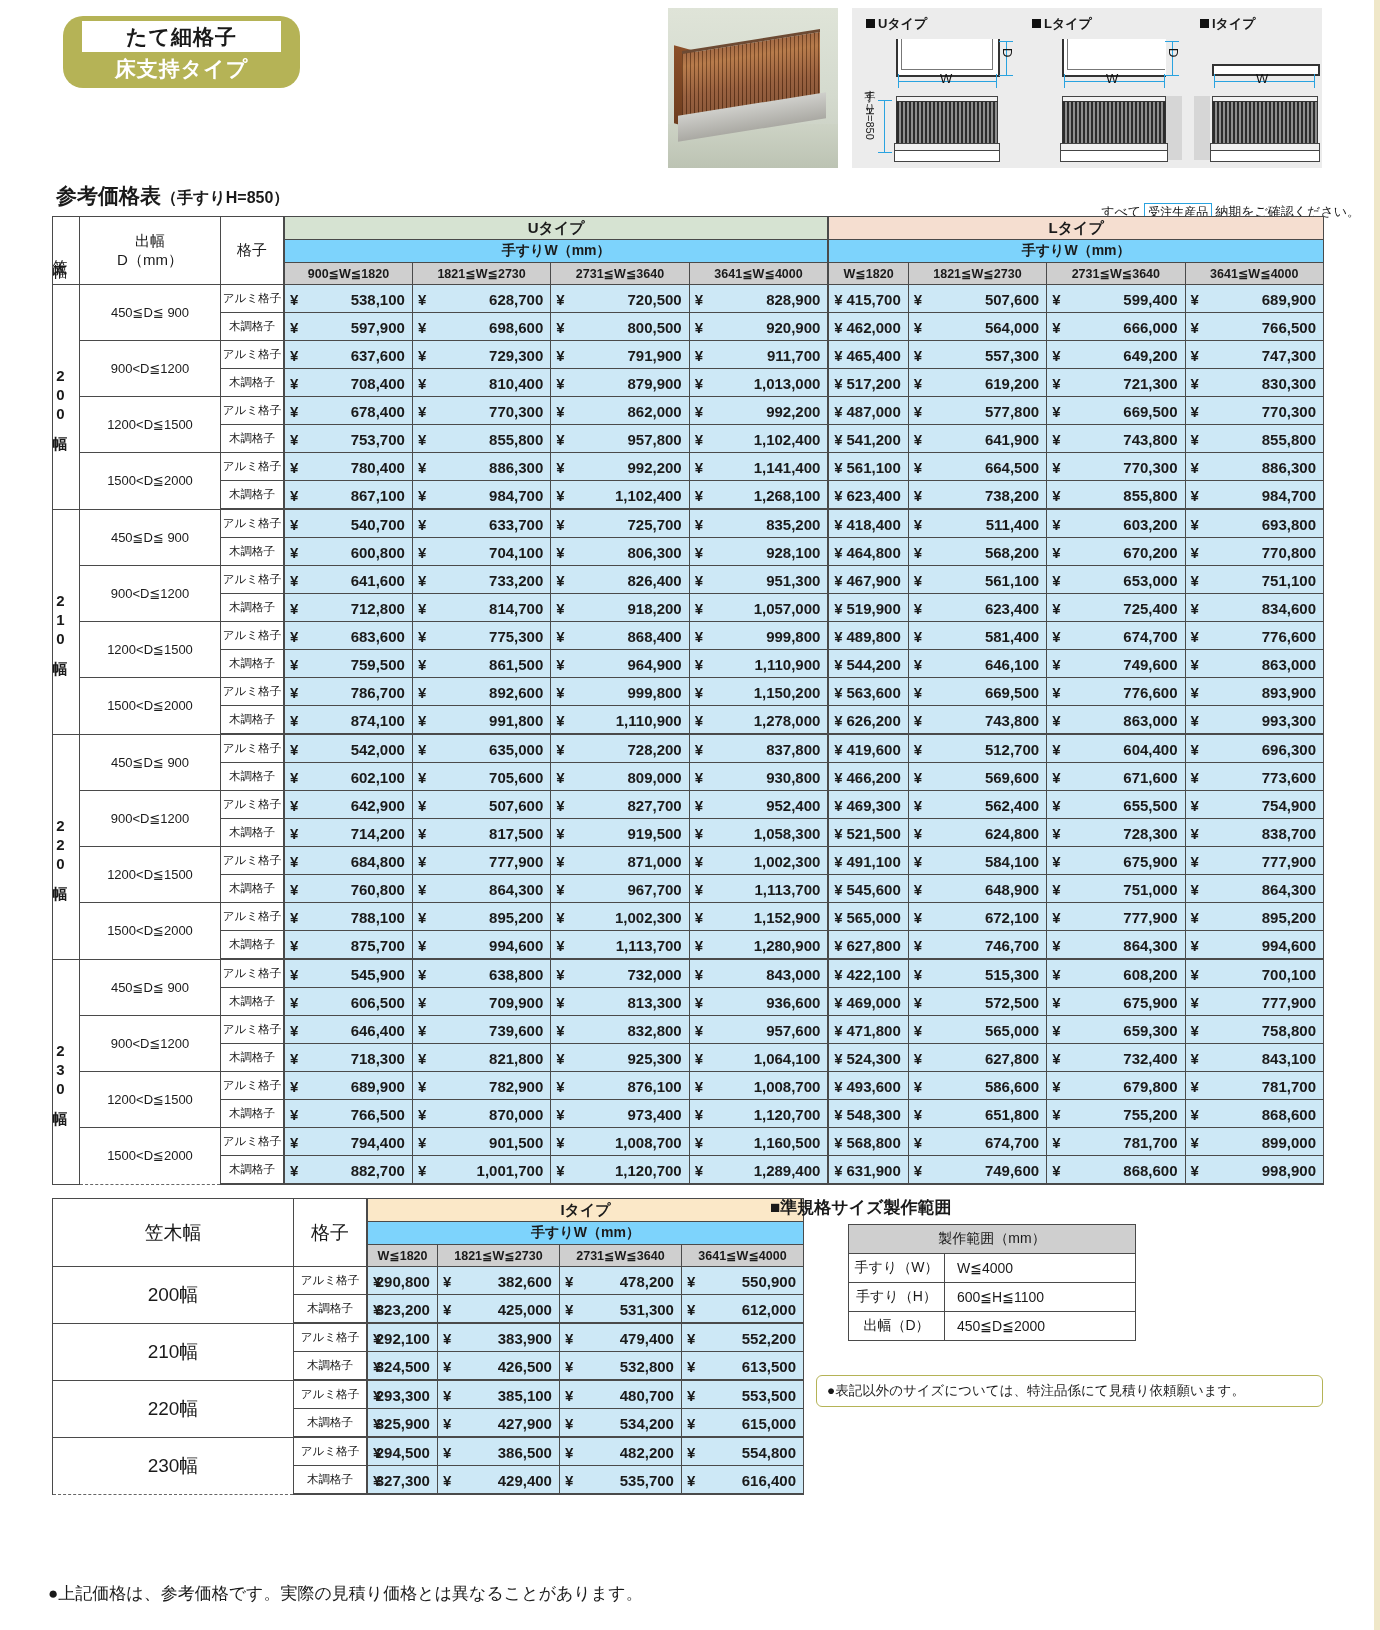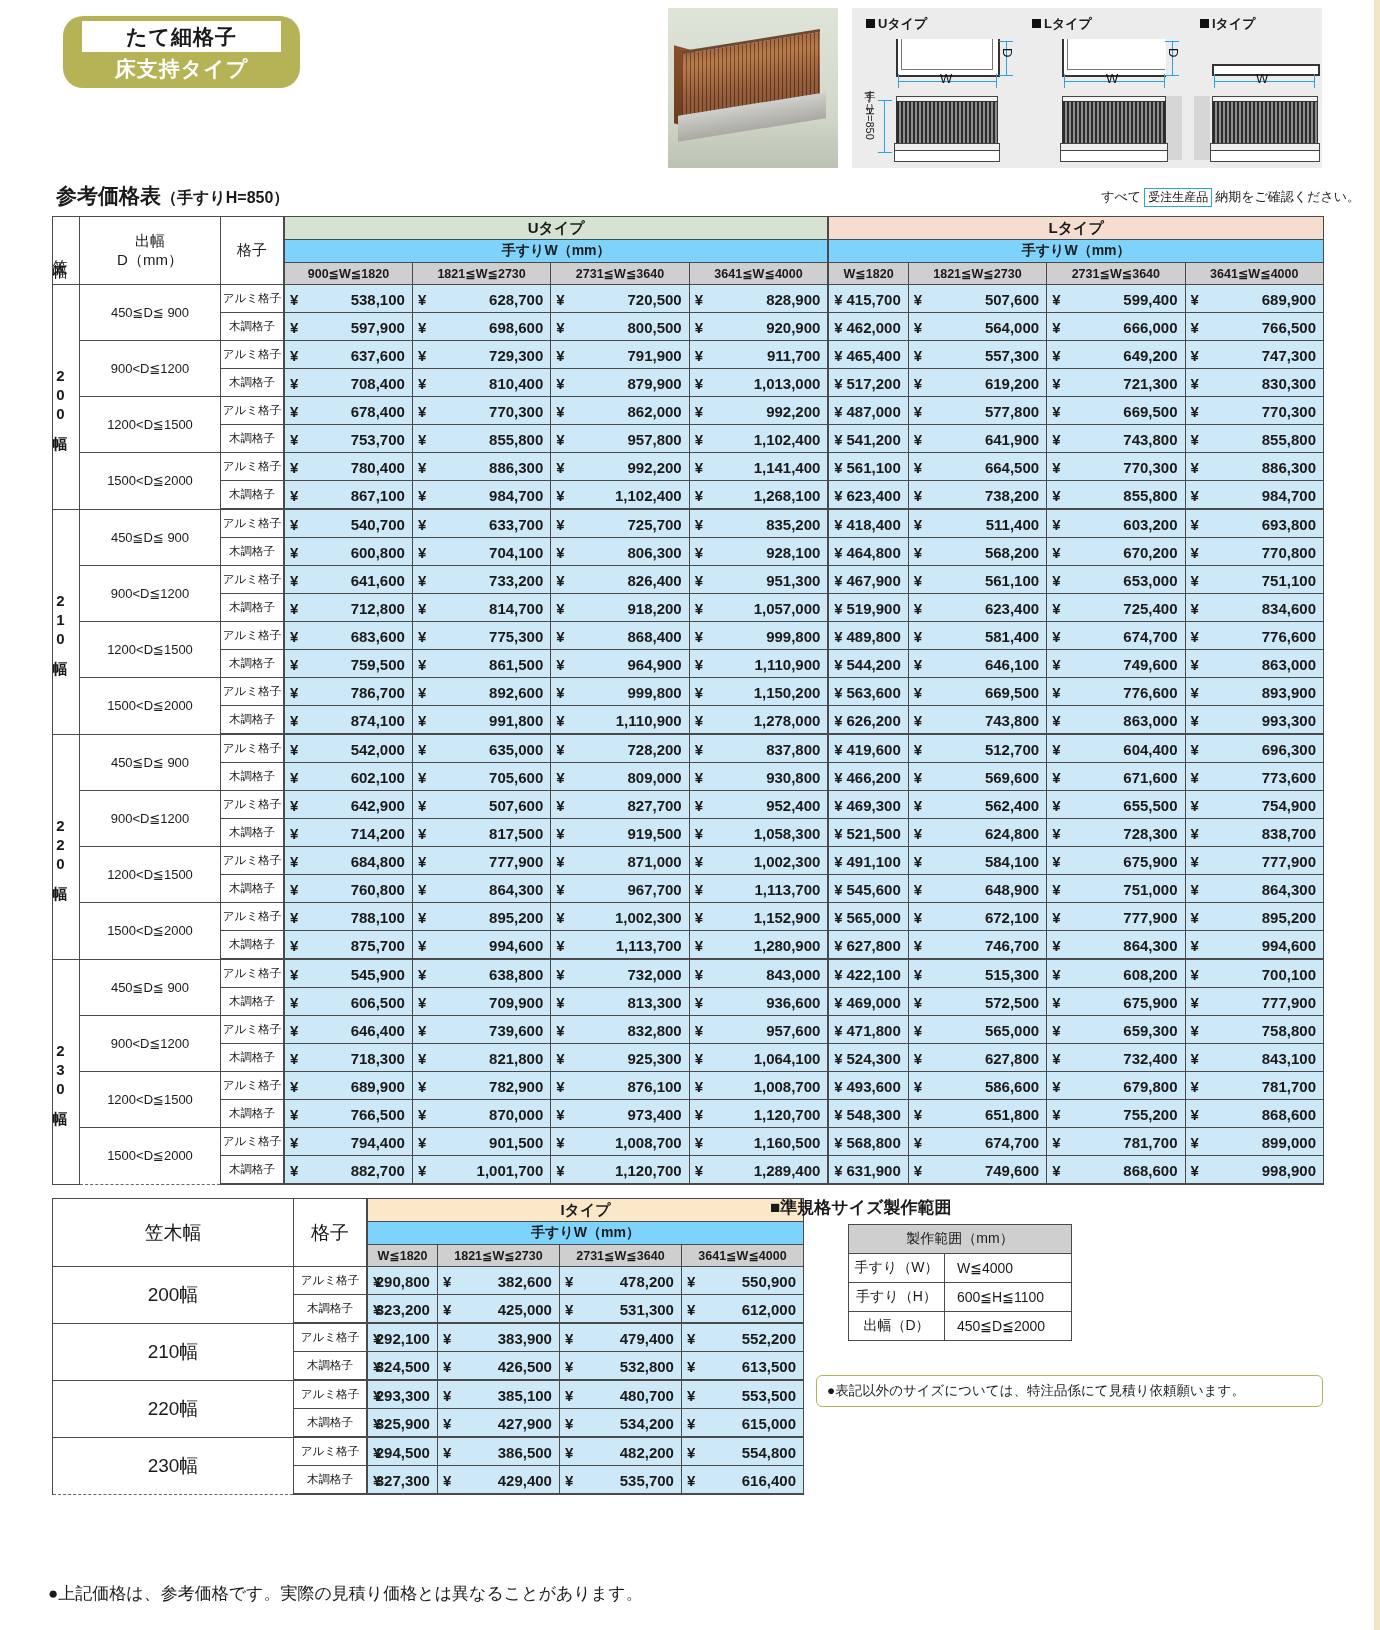--- a/index.html
+++ b/index.html
@@ -81,21 +81,21 @@
   .dimline{position:absolute;background:#29a3e0;height:1px;}
   .dimvert{position:absolute;background:#29a3e0;width:1px;}
   .dimtxt{position:absolute;font-size:13px;color:#111;background:transparent;}
   .shade{position:absolute;background:#d6d6d6;}
   
   .sec-title{
     position:absolute;left:56px;top:182px;font-size:21px;font-weight:bold;white-space:nowrap;
   }
   .sec-title .sub{font-size:16px;font-weight:bold;}
   .note-right{
-    position:absolute;right:20px;top:188px;font-size:13px;white-space:nowrap;margin-left:18px;
+    position:absolute;right:20px;top:203px;font-size:13px;white-space:nowrap;margin-left:18px;
   }
   .tagbox{
     display:inline-block;border:1px solid #29a3e0;color:#111;background:#ffffff;
     padding:0 3px;font-size:12px;margin:0 3px;
   }
   
   table{border-collapse:collapse;}
   .main-table{
     position:absolute;left:52px;top:216px;width:1272px;
     font-size:12px;
@@ -132,21 +132,21 @@
   .i-table th,.i-table td{
     border:1px solid #4a4a4a;padding:0;text-align:center;vertical-align:middle;
   }
   .i-col-kasagi{width:240px;background:#fff;font-size:19px;}
   .i-col-koshi{width:72px;background:#fff;font-size:11.5px;white-space:nowrap;}
   
   .range-title{
     position:absolute;left:770px;top:1196px;font-size:17px;font-weight:bold;white-space:nowrap;
   }
   .range-table{
-    position:absolute;left:848px;top:1224px;width:224px;font-size:14px;
+    position:absolute;left:848px;top:1224px;width:288px;font-size:14px;
   }
   .range-table th,.range-table td{
     border:1px solid #4a4a4a;height:28px;text-align:center;vertical-align:middle;padding:0;
   }
   .range-table th{background:#cfcfcf;font-weight:normal;}
   .range-table td.k{width:95px;background:#fff;}
   .range-table td.v{background:#fff;text-align:left;padding-left:12px;}
   
   .callout{
     position:absolute;left:816px;top:1375px;width:495px;height:30px;

